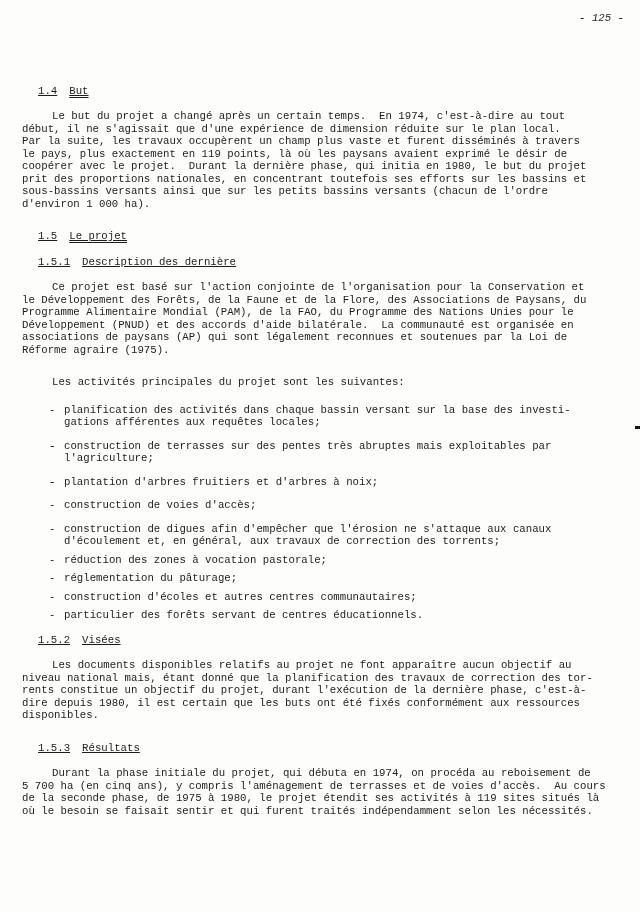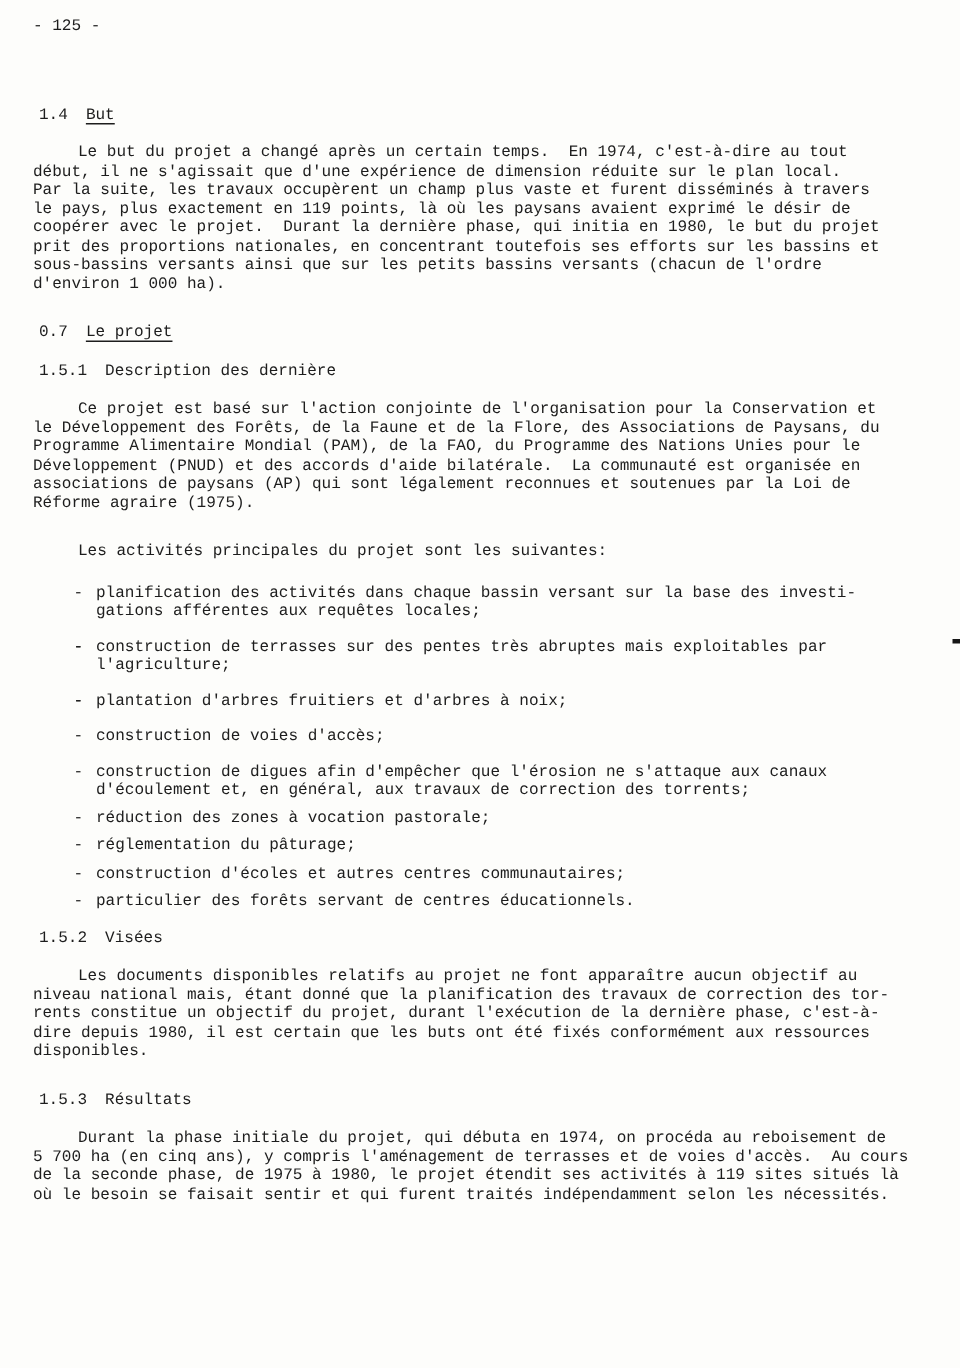--- a/index.html
+++ b/index.html
@@ -11,27 +11,29 @@
     background: #fdfdfb;
     color: #1d1d1d;
     font-family: "Liberation Mono", "DejaVu Sans Mono", monospace;
     font-size: 10.7px;
     line-height: 12.5px;
     box-sizing: border-box;
     padding: 12px 16px 0 22px;
     overflow: hidden;
   }
   .page-number {
-    text-align: left;
-    margin: 0 0 46px 0;
+    text-align: right;
+    margin: 0 0 60px 0;
     white-space: pre;
+    font-style: italic;
   }
   .section-heading {
-    margin: 0 0 13px 4px;
+    margin: 0 0 13px 16px;
     white-space: pre;
+    text-decoration: underline;
   }
   .sec-title { margin-left: 12px; }
   .underlined {
     text-decoration: underline;
     text-underline-offset: 2.5px;
   }
   p.body {
     white-space: pre-wrap;
     text-indent: 30px;
     margin: 12px 0 20px 0;
@@ -79,21 +81,21 @@
 
   <p class="body">Le but du projet a changé après un certain temps.  En 1974, c'est-à-dire au tout
 début, il ne s'agissait que d'une expérience de dimension réduite sur le plan local.
 Par la suite, les travaux occupèrent un champ plus vaste et furent disséminés à travers
 le pays, plus exactement en 119 points, là où les paysans avaient exprimé le désir de
 coopérer avec le projet.  Durant la dernière phase, qui initia en 1980, le but du projet
 prit des proportions nationales, en concentrant toutefois ses efforts sur les bassins et
 sous-bassins versants ainsi que sur les petits bassins versants (chacun de l'ordre
 d'environ 1 000 ha).</p>
 
-  <div class="section-heading"><span class="sec-num">0.7</span><span class="sec-title underlined">Le projet</span></div>
+  <div class="section-heading"><span class="sec-num">1.5</span><span class="sec-title underlined">Le projet</span></div>
 
   <div class="section-heading"><span class="sec-num">1.5.1</span><span class="sec-title">Description des dernière</span></div>
 
   <p class="body">Ce projet est basé sur l'action conjointe de l'organisation pour la Conservation et
 le Développement des Forêts, de la Faune et de la Flore, des Associations de Paysans, du
 Programme Alimentaire Mondial (PAM), de la FAO, du Programme des Nations Unies pour le
 Développement (PNUD) et des accords d'aide bilatérale.  La communauté est organisée en
 associations de paysans (AP) qui sont légalement reconnues et soutenues par la Loi de
 Réforme agraire (1975).</p>
 

